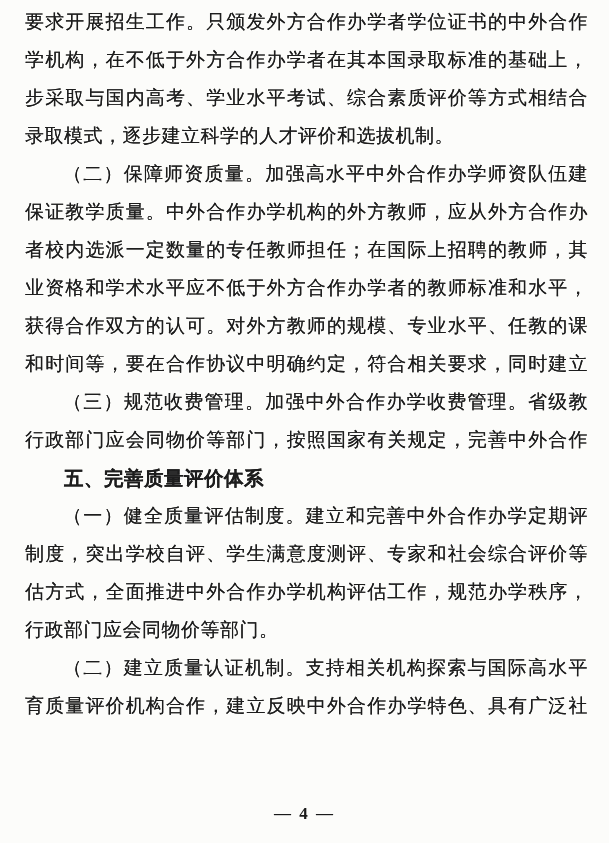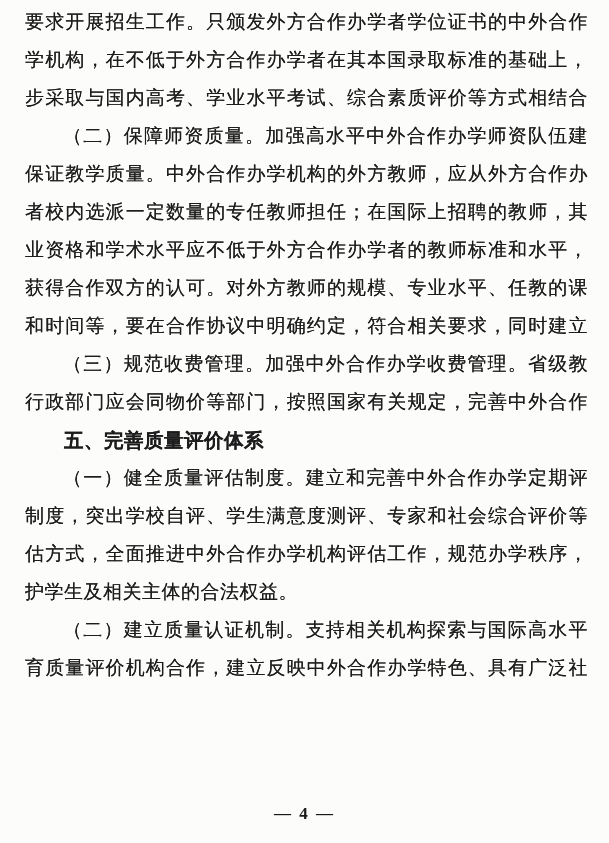--- a/index.html
+++ b/index.html
@@ -64,37 +64,38 @@
 </style>
 </head>
 <body>
 
 <div class="page">
   <div class="text-block">
 
     <div class="ln">要求开展招生工作。只颁发外方合作办学者学位证书的中外合作办</div>
     <div class="ln">学机构，在不低于外方合作办学者在其本国录取标准的基础上，逐</div>
     <div class="ln">步采取与国内高考、学业水平考试、综合素质评价等方式相结合的</div>
+    <div class="ln ln-end">录取模式，逐步建立科学的人才评价和选拔机制。</div>
 
     <div class="ln ln-indent">（二）保障师资质量。加强高水平中外合作办学师资队伍建设，</div>
     <div class="ln">保证教学质量。中外合作办学机构的外方教师，应从外方合作办学</div>
     <div class="ln">者校内选派一定数量的专任教师担任；在国际上招聘的教师，其职</div>
     <div class="ln">业资格和学术水平应不低于外方合作办学者的教师标准和水平，并</div>
     <div class="ln">获得合作双方的认可。对外方教师的规模、专业水平、任教的课程</div>
     <div class="ln">和时间等，要在合作协议中明确约定，符合相关要求，同时建立监</div>
 
     <div class="ln ln-indent">（三）规范收费管理。加强中外合作办学收费管理。省级教育</div>
     <div class="ln">行政部门应会同物价等部门，按照国家有关规定，完善中外合作办</div>
 
     <div class="ln heading">五、完善质量评价体系</div>
 
     <div class="ln ln-indent">（一）健全质量评估制度。建立和完善中外合作办学定期评估</div>
     <div class="ln">制度，突出学校自评、学生满意度测评、专家和社会综合评价等评</div>
     <div class="ln">估方式，全面推进中外合作办学机构评估工作，规范办学秩序，维</div>
-    <div class="ln ln-end">护学生及相关主体的合法权益。</div>
+    <div class="ln ln-end">行政部门应会同物价等部门。</div>
 
     <div class="ln ln-indent">（二）建立质量认证机制。支持相关机构探索与国际高水平教</div>
     <div class="ln">育质量评价机构合作，建立反映中外合作办学特色、具有广泛社会</div>
 
   </div>
 
   <div class="page-number">— 4 —</div>
 </div>
 
 </body></html>

